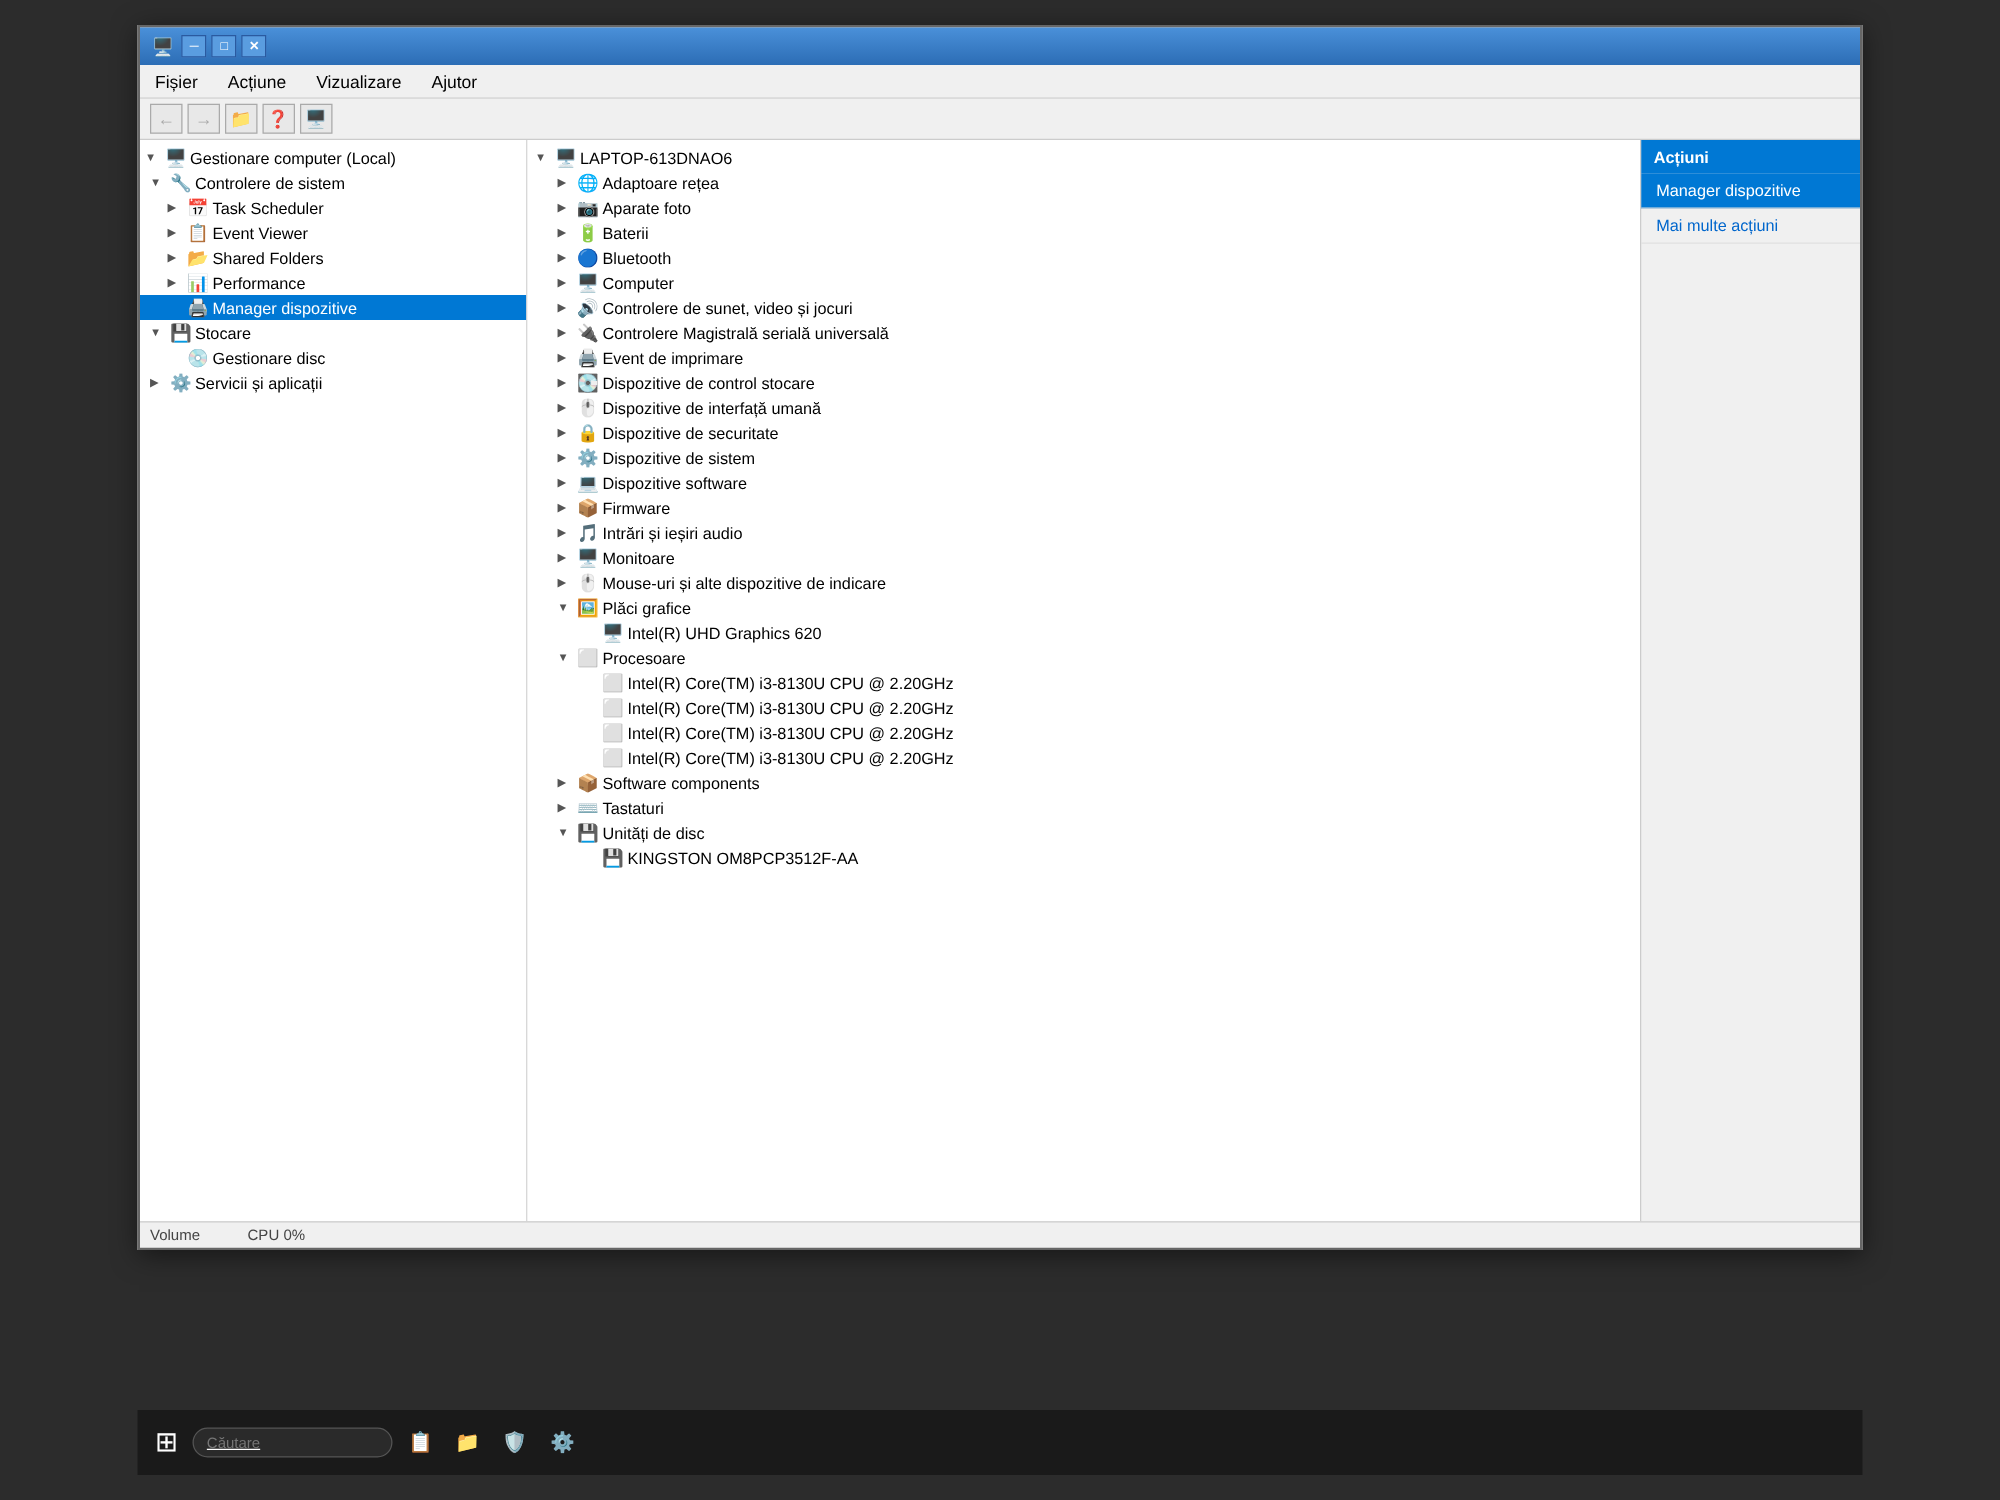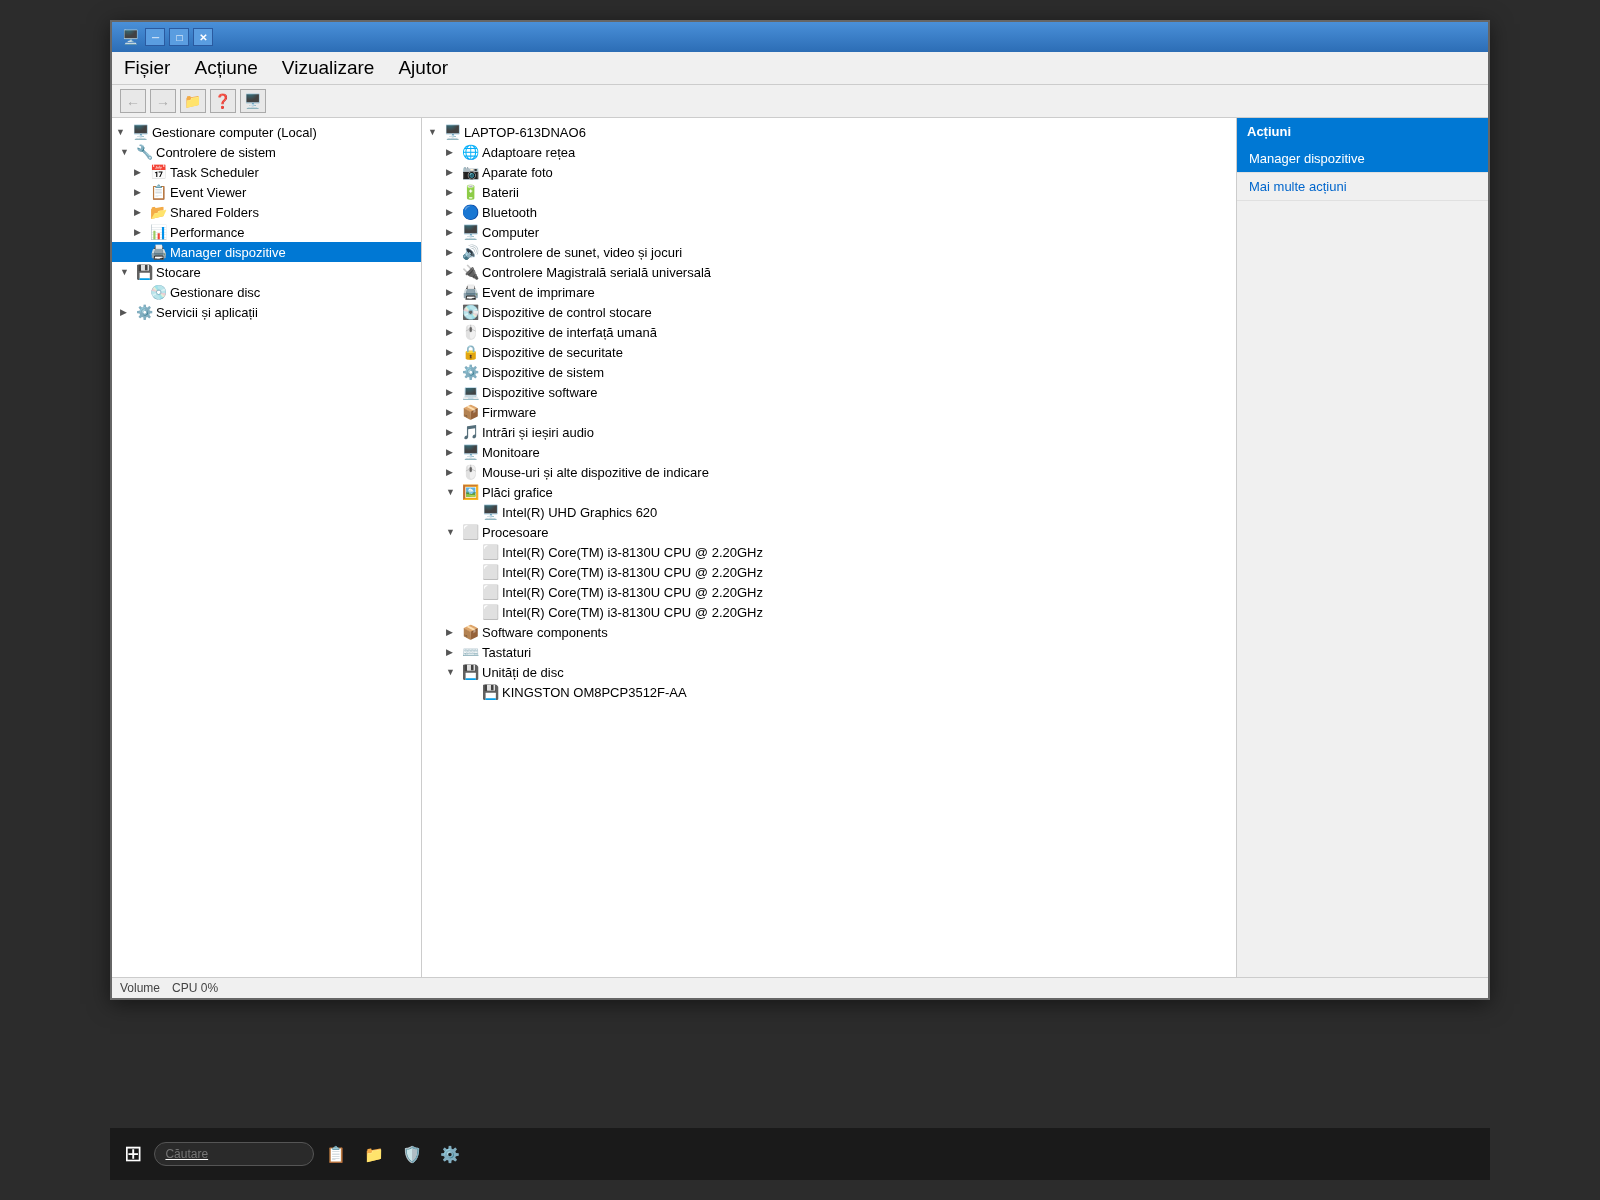--- a/index.html
+++ b/index.html
@@ -64,21 +64,21 @@
 
     
     .menu-bar {
       background: #f0f0f0;
       padding: 3px 8px;
       display: flex;
       gap: 16px;
       border-bottom: 1px solid #ccc;
     }
     .menu-item {
-      font-size: 19px;
+      font-size: 14px;
       cursor: pointer;
       padding: 2px 4px;
       color: #000;
     }
 
     
     .toolbar {
       background: #f0f0f0;
       padding: 4px 8px;
       display: flex;
@@ -161,21 +161,21 @@
       font-size: 13px;
       gap: 2px;
     }
 
     .dev-indent-0 { padding-left: 6px; }
     .dev-indent-1 { padding-left: 24px; }
     .dev-indent-2 { padding-left: 44px; }
 
     
     .right-panel {
-      width: 252px;
+      width: 176px;
       background: #f0f0f0;
       border-left: 1px solid #ccc;
       padding: 0;
     }
     .actions-header {
       background: #0078d4;
       color: white;
       padding: 6px 10px;
       font-size: 13px;
       font-weight: bold;
@@ -193,21 +193,21 @@
     }
 
     
     .status-bar {
       background: #f0f0f0;
       border-top: 1px solid #ccc;
       padding: 3px 8px;
       font-size: 12px;
       color: #444;
       display: flex;
-      gap: 12px;
+      gap: 38px;
       align-items: center;
     }
 
     
     .taskbar {
       background: #1a1a1a;
       height: 52px;
       display: flex;
       align-items: center;
       padding: 0 8px;

